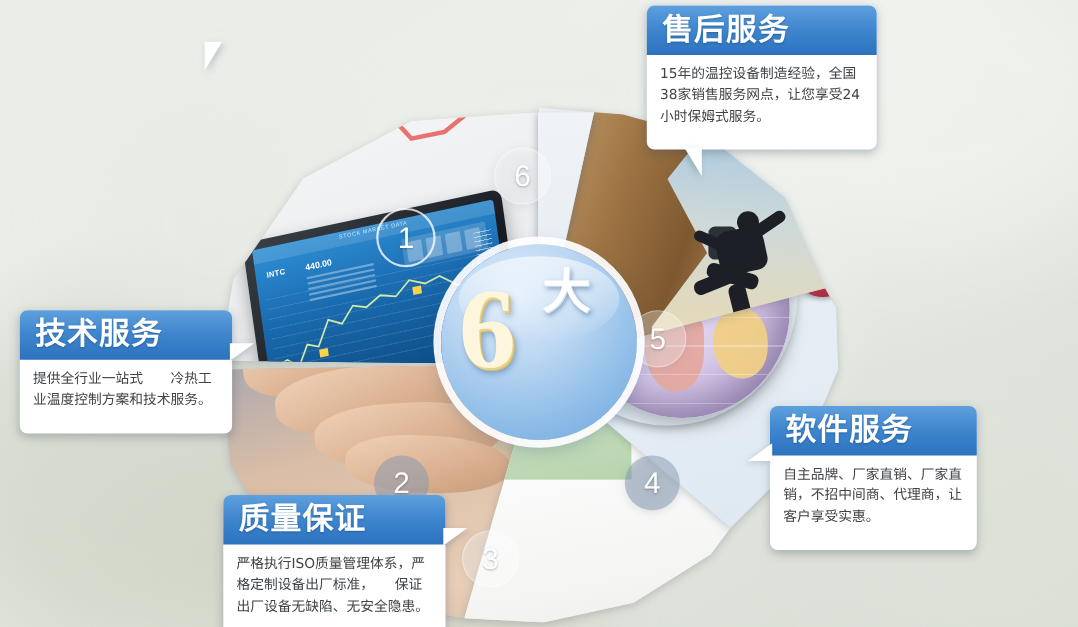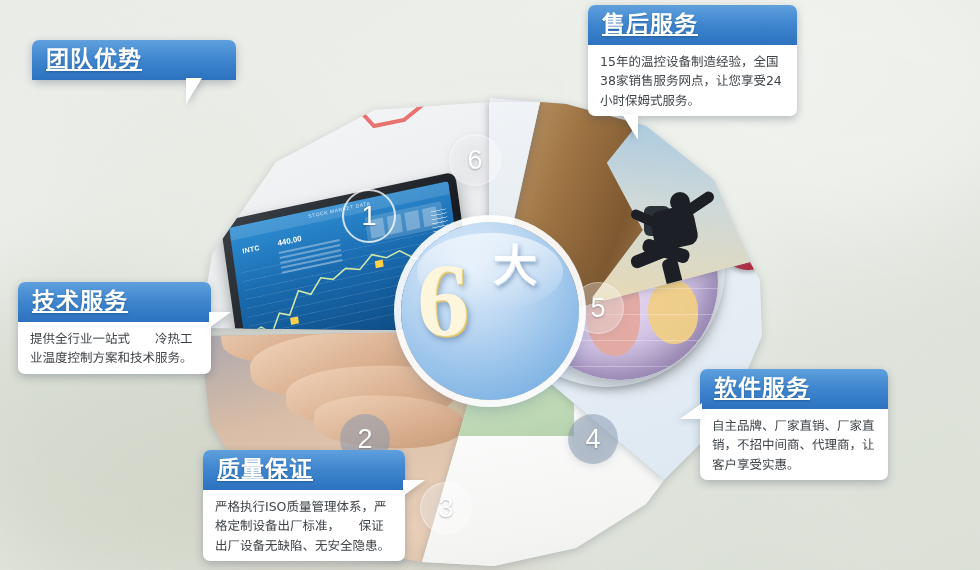--- a/index.html
+++ b/index.html
@@ -212,28 +212,27 @@
   
   .card{
     position:absolute;z-index:20;
     background:#ffffff;border-radius:7px;
     box-shadow:0 3px 9px rgba(60,75,95,.32);
     overflow:visible;
   }
   .card .hd{
     border-radius:7px 7px 0 0;
     background:linear-gradient(180deg,#5fa0dd 0%,#3f86cf 48%,#2c72be 100%);
-    color:#ffffff;font-size:23px;line-height:1;font-weight:bold;
+    color:#ffffff;font-size:28px;line-height:1;font-weight:bold;
     padding:8px 10px 9px 14px;letter-spacing:1px;
     font-family:"DejaVu Sans",sans-serif;
     text-shadow:0 1px 2px rgba(0,40,80,.35);
-    text-decoration:underline;
   }
   .card .bd{
-    padding:7px 11px 6px 12px;
+    padding:7px 11px 21px 12px;
     font-size:12.5px;line-height:1.55;color:#3f4448;
     font-family:"DejaVu Sans",sans-serif;
     white-space:pre-line;
   }
   .card .tail{position:absolute;width:0;height:0;}
   
   .tail-dr{border-left:16px solid #ffffff;border-bottom:26px solid transparent;right:34px;bottom:-24px;
            filter:drop-shadow(2px 2px 3px rgba(60,75,95,.25));}
   .tail-dl{border-right:16px solid #ffffff;border-bottom:26px solid transparent;left:34px;bottom:-24px;
            filter:drop-shadow(-2px 2px 3px rgba(60,75,95,.25));}
@@ -397,21 +396,20 @@
 
   </div>
 
   <div id="center">
     <div class="gloss"></div>
     <div class="big6">6</div>
     <div class="da">大</div>
   </div>
 
   <div class="card" id="card-team">
-    <div class="hd">团队优势</div>
     <div class="tail tail-dr"></div>
   </div>
 
   <div class="card" id="card-tech">
     <div class="hd">技术服务</div>
     <div class="bd">提供全行业一站式　　冷热工业温度控制方案和技术服务。</div>
     <div class="tail tail-r"></div>
   </div>
 
   <div class="card" id="card-quality">

